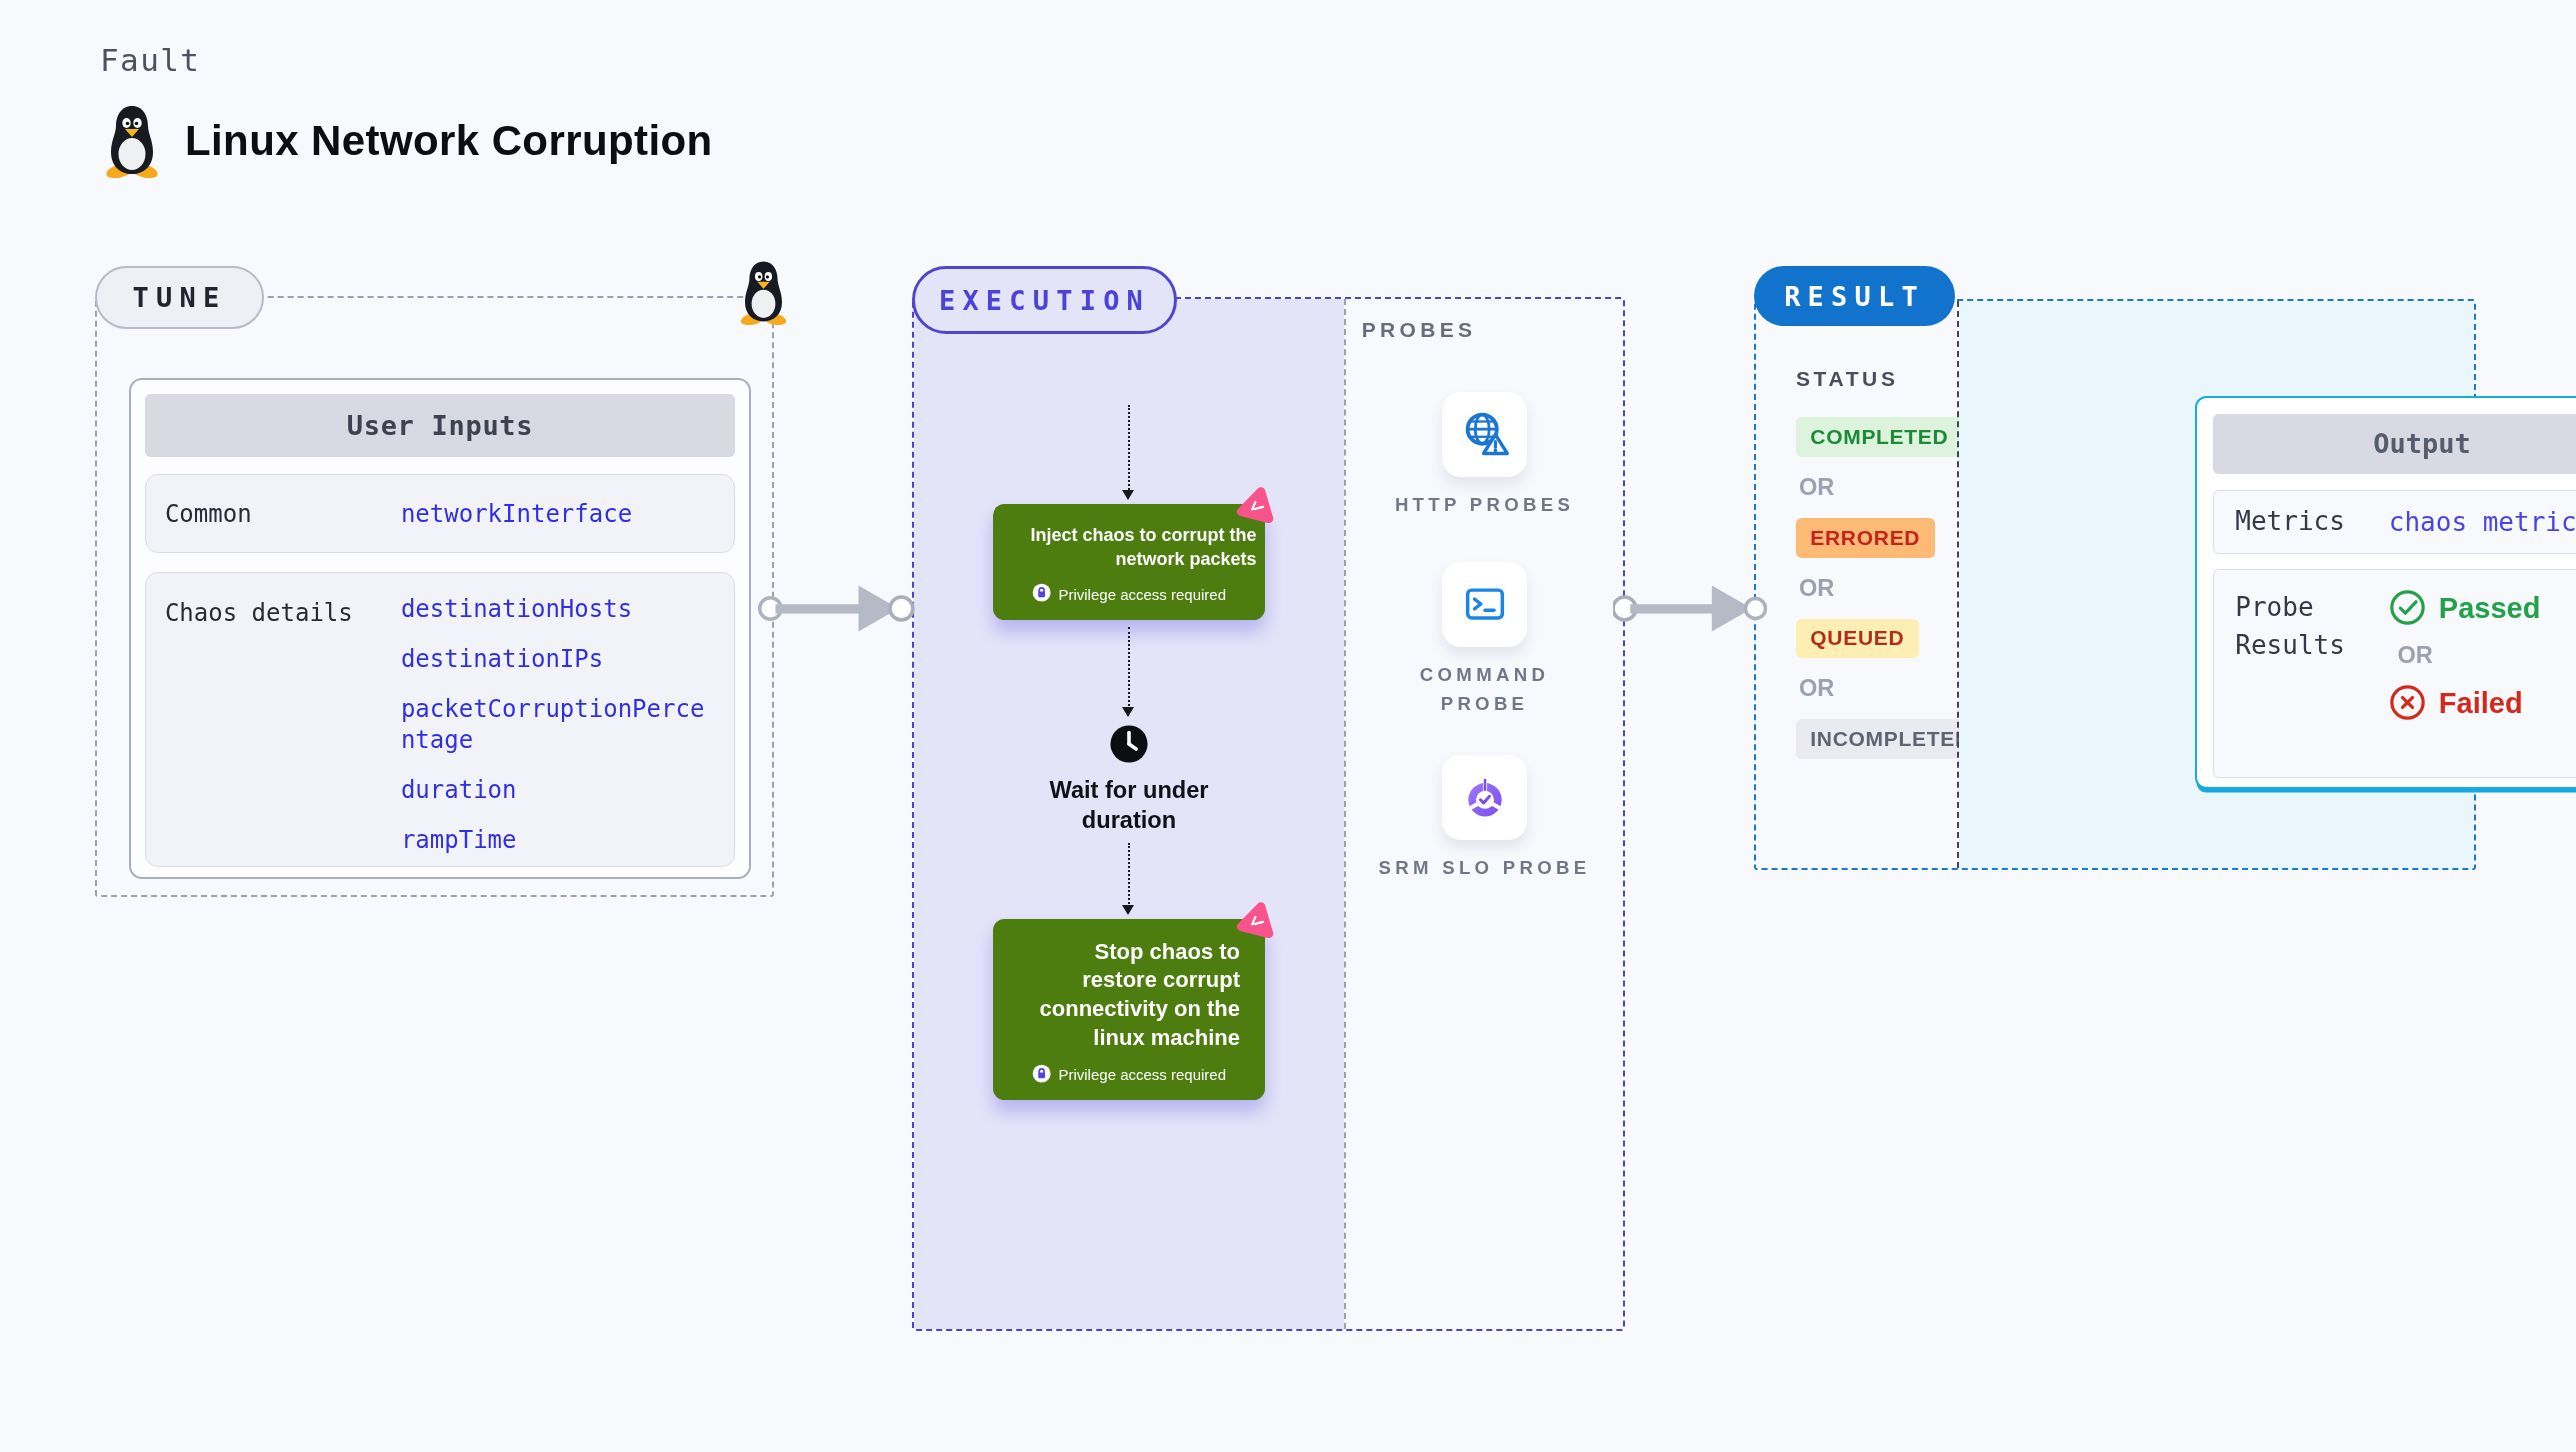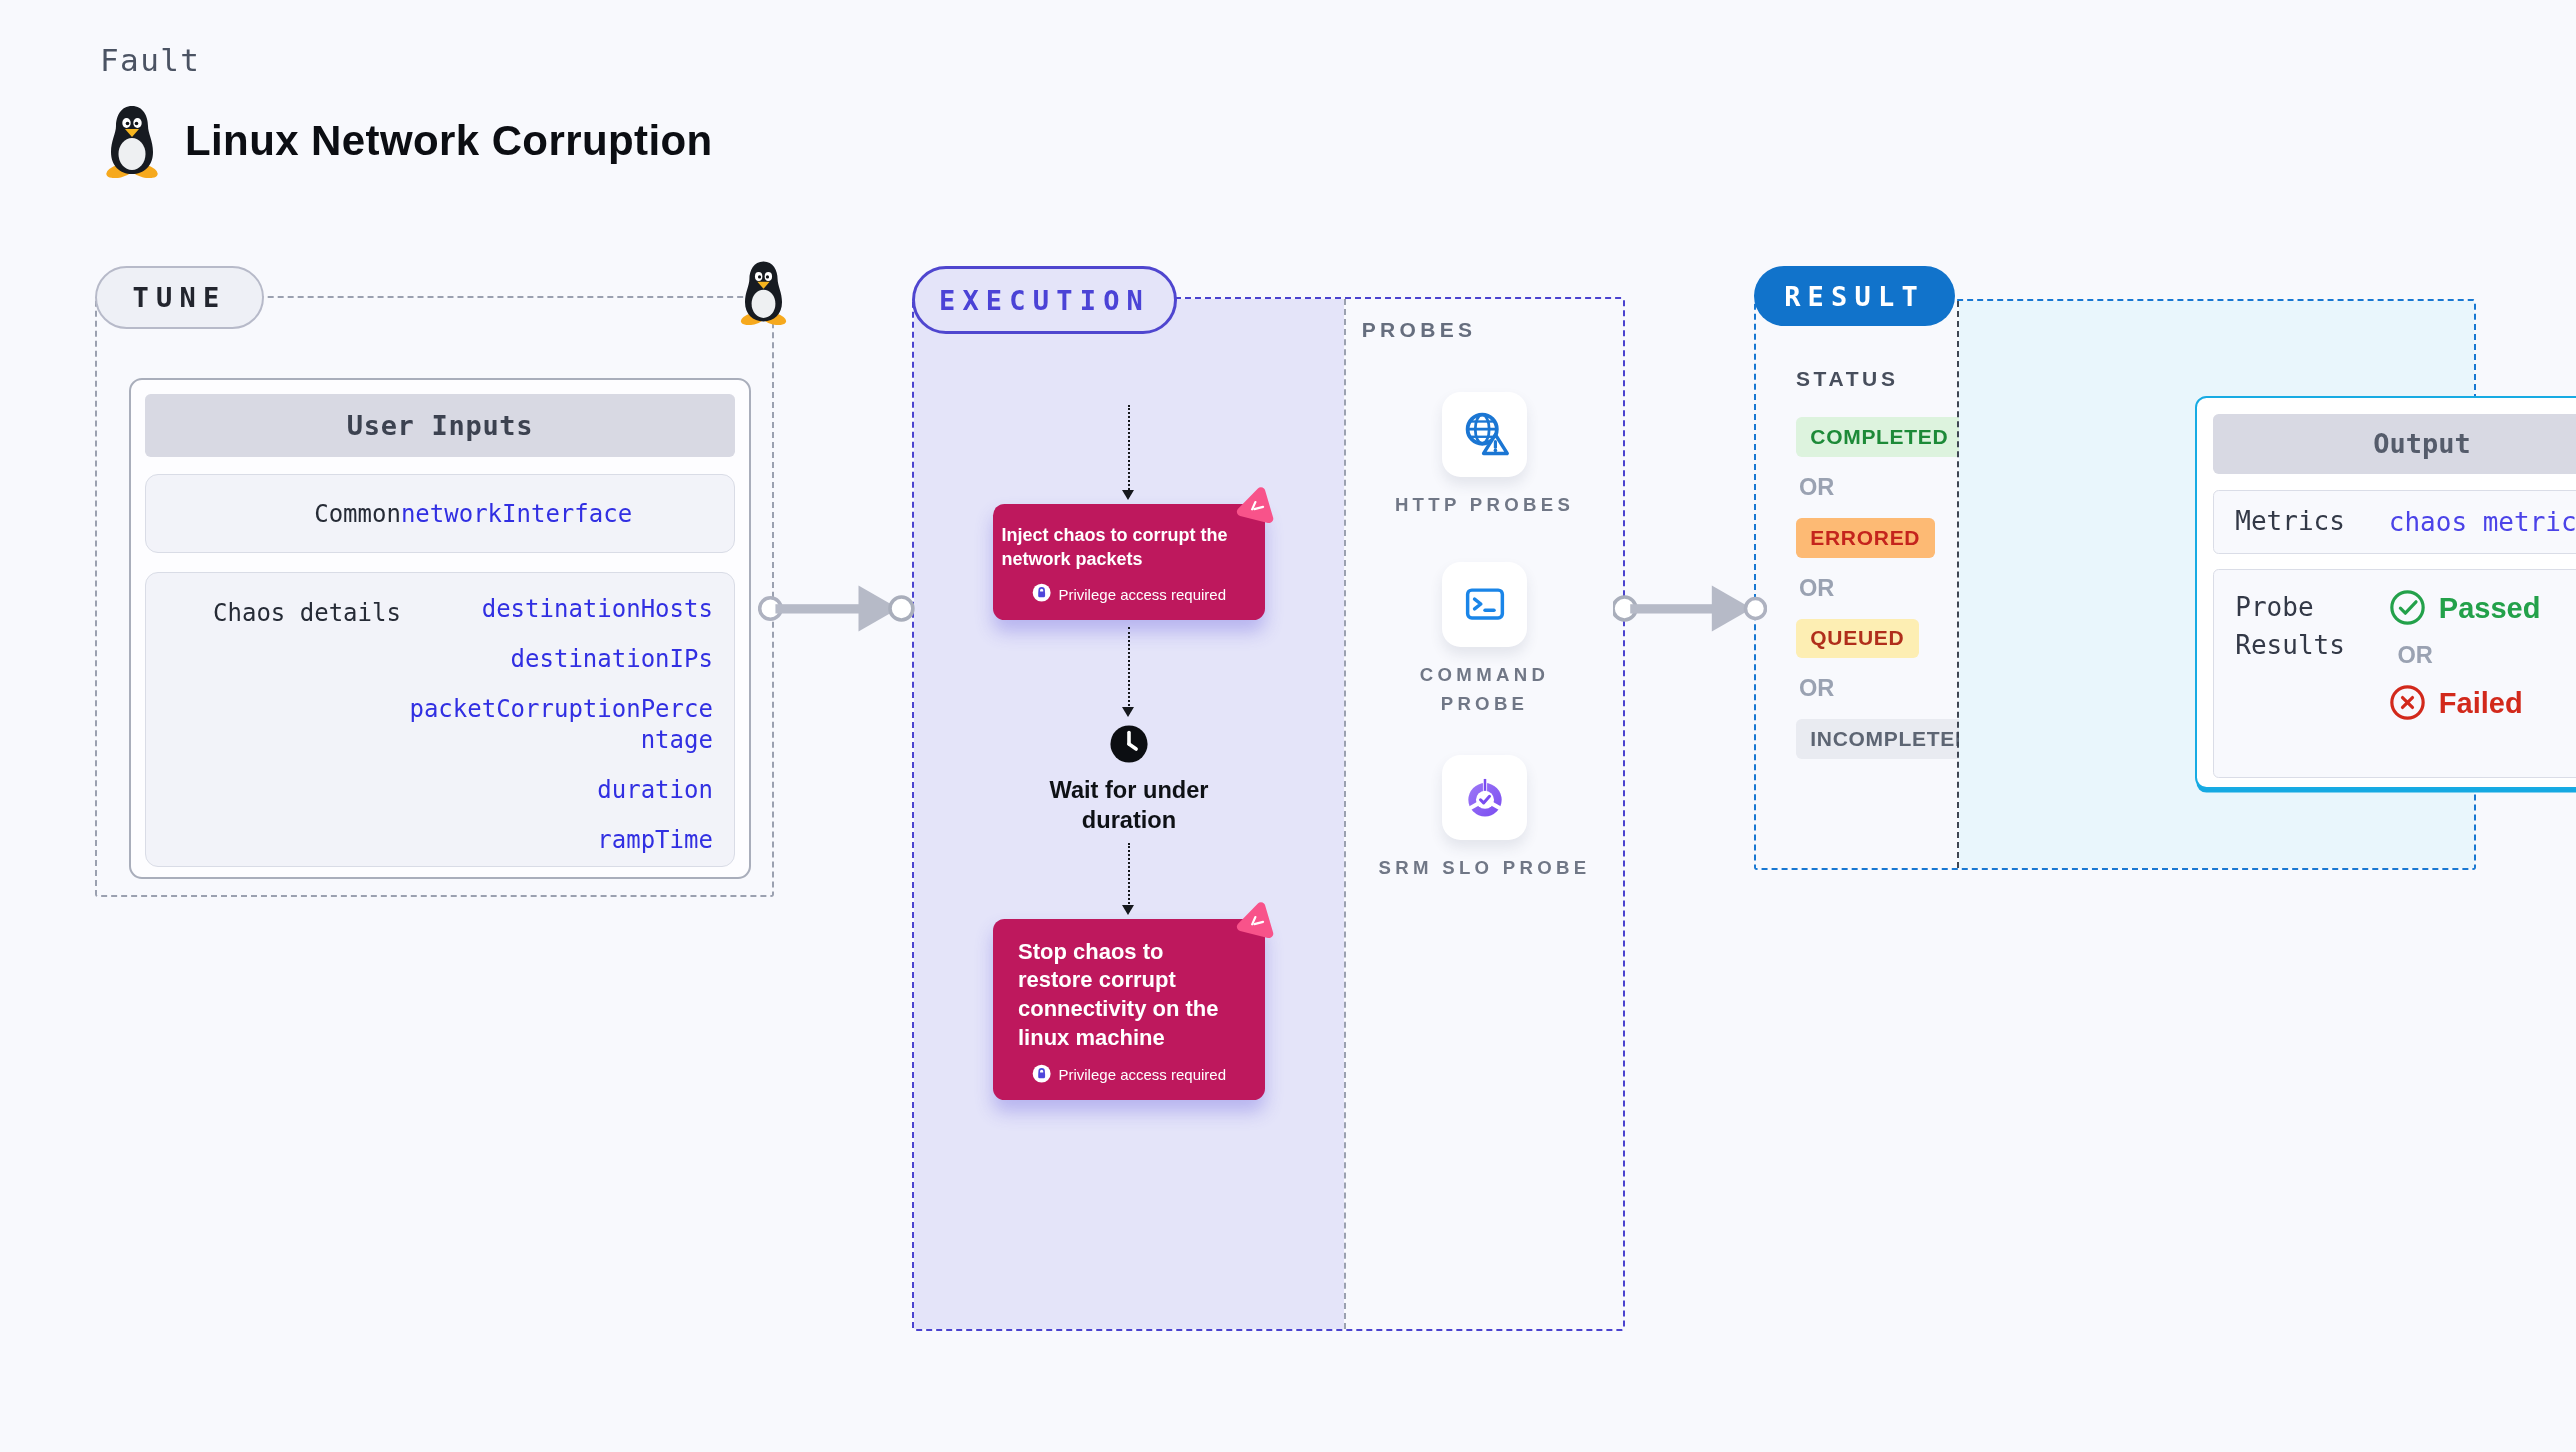--- a/index.html
+++ b/index.html
@@ -17,21 +17,21 @@
         border-radius:34px;font-weight:bold;font-size:27px;letter-spacing:7.2px;z-index:6;}
   .pill-tune{left:95px;top:266px;width:165px;height:59px;background:#eef0f6;border:2.9px solid #b7bac9;color:#22252e;}
   .pill-exec{left:912px;top:266px;width:259px;height:62px;background:#e4e4f9;border:3.6px solid #4f46cf;color:#4b43d6;}
   .pill-result{left:1754px;top:266px;width:201px;height:60px;background:#1173cb;border:none;color:#ffffff;text-align:right;}
 
   
   .tune-box{position:absolute;left:95px;top:296px;width:675px;height:597px;
             border:2.1px dashed #9ba1b0;border-radius:2.9px;}
   .tux-corner{position:absolute;left:735px;top:258px;z-index:7;}
   .ui-card{position:absolute;left:129px;top:378px;width:622px;height:501px;background:#fdfdff;
-           border:2.1px solid #a9aebb;border-radius:13px;padding:14.3px;box-sizing:border-box;z-index:3;text-align:right;}
+           border:2.1px solid #a9aebb;border-radius:13px;padding:14.3px;box-sizing:border-box;z-index:3;}
   .ui-head{height:63px;background:#d8d9e3;border-radius:5.7px;display:flex;align-items:center;justify-content:center;
            font-size:27px;font-weight:600;color:#3c4250;letter-spacing:0.7px;}
   .ui-row{background:#f2f3f9;border:1.4px solid #d9dce6;border-radius:13px;display:flex;box-sizing:border-box;}
   .ui-row-1{margin-top:17px;height:79px;align-items:center;padding:0 18.6px;}
   .ui-row-2{margin-top:18.6px;height:295px;padding:21.5px 18.6px;align-items:flex-start;}
   .ui-label{width:236px;flex:none;font-size:24px;color:#262b36;}
   .ui-val{font-size:24px;color:#312fe2;}
   .ui-vals{display:flex;flex-direction:column;gap:18.6px;width:312px;word-break:break-all;line-height:1.3;}
 
   
@@ -48,22 +48,22 @@
   .probes-heading{position:absolute;left:15.8px;top:18.6px;font-size:21px;font-weight:bold;
                   letter-spacing:4.3px;color:#666e7e;}
   .step-title{font-size:24px;font-weight:bold;color:#0e1116;text-align:center;width:301px;line-height:1.27;}
   .wait-title{font-size:23.6px;font-weight:bold;color:#0e1116;text-align:center;width:215px;line-height:1.3;margin-top:8.6px;}
   .connector{position:relative;width:0;border-left:2.9px dotted #15181d;margin:7.2px auto;}
   .connector::after{content:'';position:absolute;bottom:-2.9px;left:-7.9px;
                     border:6.4px solid transparent;border-top:10px solid #15181d;border-bottom:none;}
   .conn-a{height:92px;}
   .conn-b{height:87px;}
   .conn-c{height:69px;}
-  .chaos-node{position:relative;width:272px;background:#be185d;border-radius:11.5px;color:#fff;
-              text-align:left;padding:18.6px 7.2px 14.3px;box-sizing:border-box;
+  .chaos-node{position:relative;width:272px;background:#4d7c0f;border-radius:11.5px;color:#fff;
+              text-align:right;padding:18.6px 7.2px 14.3px;box-sizing:border-box;
               box-shadow:0 11.5px 18.6px rgba(79,70,218,.30);}
   .node-title-1{font-size:18px;font-weight:bold;line-height:1.35;margin:0 auto;width:255px;}
   .node-title-2{font-size:22px;font-weight:bold;line-height:1.3;margin:0 auto;width:222px;}
   .priv{margin-top:11.5px;display:flex;align-items:center;justify-content:center;gap:7.2px;font-size:15px;}
   .chaos-badge{position:absolute;top:-20px;right:-14.3px;}
   .clockwrap{margin-top:2.9px;}
 
   .probe-card{width:85px;height:85px;background:#ffffff;border-radius:18.6px;display:flex;align-items:center;
               justify-content:center;box-shadow:0 7.2px 13px rgba(50,60,90,.10);}
   .probe-label{margin-top:14.3px;font-size:18.6px;font-weight:bold;letter-spacing:4.3px;color:#707786;

